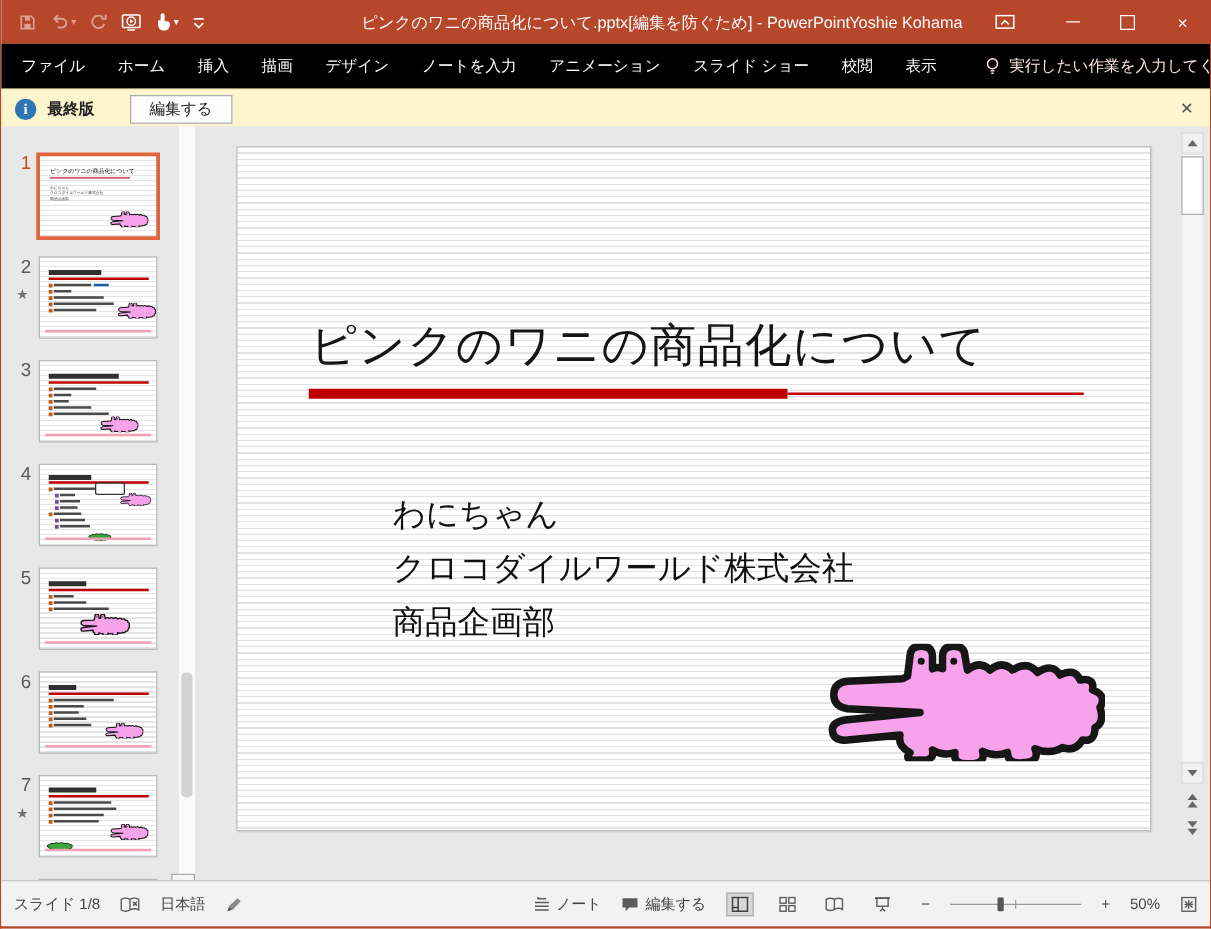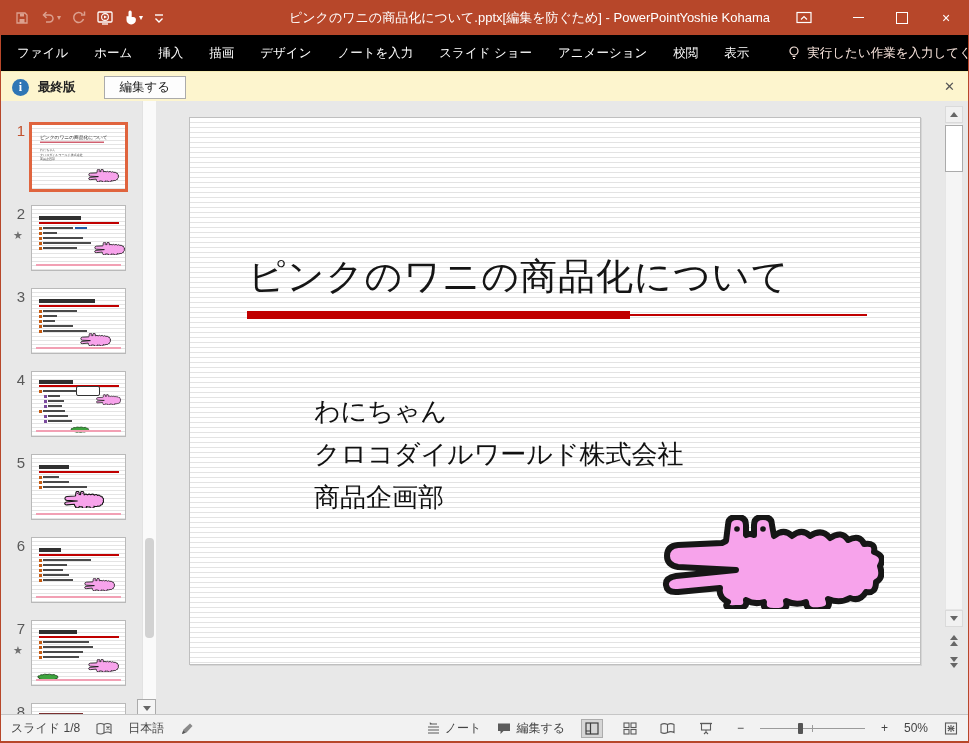--- a/index.html
+++ b/index.html
@@ -65,21 +65,21 @@
   .sline{position:absolute;left:440px;top:196px;width:237px;height:1.5px;background:#C00000}
   .sbody{position:absolute;left:124px;top:272px;font-size:26px;color:#111;line-height:43px;white-space:nowrap}
   .sbtn{position:absolute;right:5px;width:18px;height:17px;background:#F1F1F1;border:1px solid #DADADA;display:flex;align-items:center;justify-content:center;box-sizing:border-box}
   .strack{position:absolute;right:5px;top:22px;width:18px;height:487px;background:#F5F5F5;border:1px solid #E6E6E6;box-sizing:border-box}
   .sthumb{position:absolute;right:5px;top:24px;width:18px;height:47px;background:#FFFFFF;border:1px solid #ABABAB;box-sizing:border-box}
   .navbtn{position:absolute;right:5px;width:18px;height:17px;display:flex;flex-direction:column;align-items:center;justify-content:center;gap:1px}
   
   .notes{position:absolute;left:156px;top:686px;right:0;height:36px;background:#ECECEC;border-top:1px solid #D5D5D5;
          display:flex;align-items:center;font-size:13px;color:#666;padding-left:12px;box-sizing:border-box}
   
-  .status{position:absolute;left:0;bottom:0;right:0;height:27px;background:#F2F2F2;border-top:1px solid #C6C6C6;
+  .status{position:absolute;left:0;bottom:0;right:0;height:37px;background:#F2F2F2;border-top:1px solid #C6C6C6;
           display:flex;align-items:center;font-size:12px;color:#444;padding:0 10px;box-sizing:border-box}
   .sgap{margin-left:16px;display:flex;align-items:center;gap:5px;white-space:nowrap}
   .viewbtn{width:22px;height:19px;display:flex;align-items:center;justify-content:center;box-sizing:border-box}
   .viewbtn.sel{background:#D6D6D6;border:1px solid #ACACAC}
   .ztrack{position:relative;width:105px;height:14px;display:flex;align-items:center}
   .zline{position:absolute;left:0;right:0;top:7px;height:1px;background:#9B9B9B}
   .ztick{position:absolute;left:52px;top:4px;width:1px;height:7px;background:#9B9B9B}
   .zthumb{position:absolute;left:38px;top:2px;width:5px;height:11px;background:#555;border-radius:1px}
   svg{display:block}
 </style>
@@ -174,22 +174,22 @@
     </div>
   </div>
 
   <div class="tabrow">
     <span class="tab file">ファイル</span>
     <span class="tab">ホーム</span>
     <span class="tab">挿入</span>
     <span class="tab">描画</span>
     <span class="tab">デザイン</span>
     <span class="tab">ノートを入力</span>
+    <span class="tab">アニメーション</span>
     <span class="tab">スライド ショー</span>
-    <span class="tab">アニメーション</span>
     <span class="tab">校閲</span>
     <span class="tab">表示</span>
     <span class="tellme">
       <svg width="12" height="15" viewBox="0 0 12 15">
           <circle cx="6" cy="5" r="4" fill="none" stroke="#FBE7DF" stroke-width="1.2"></circle>
           <path d="M4.5 10.5 h3 M5 12.5 h2" stroke="#FBE7DF" stroke-width="1.2"></path>
         </svg>
       <span>実行したい作業を入力してください</span>
     </span>
 

